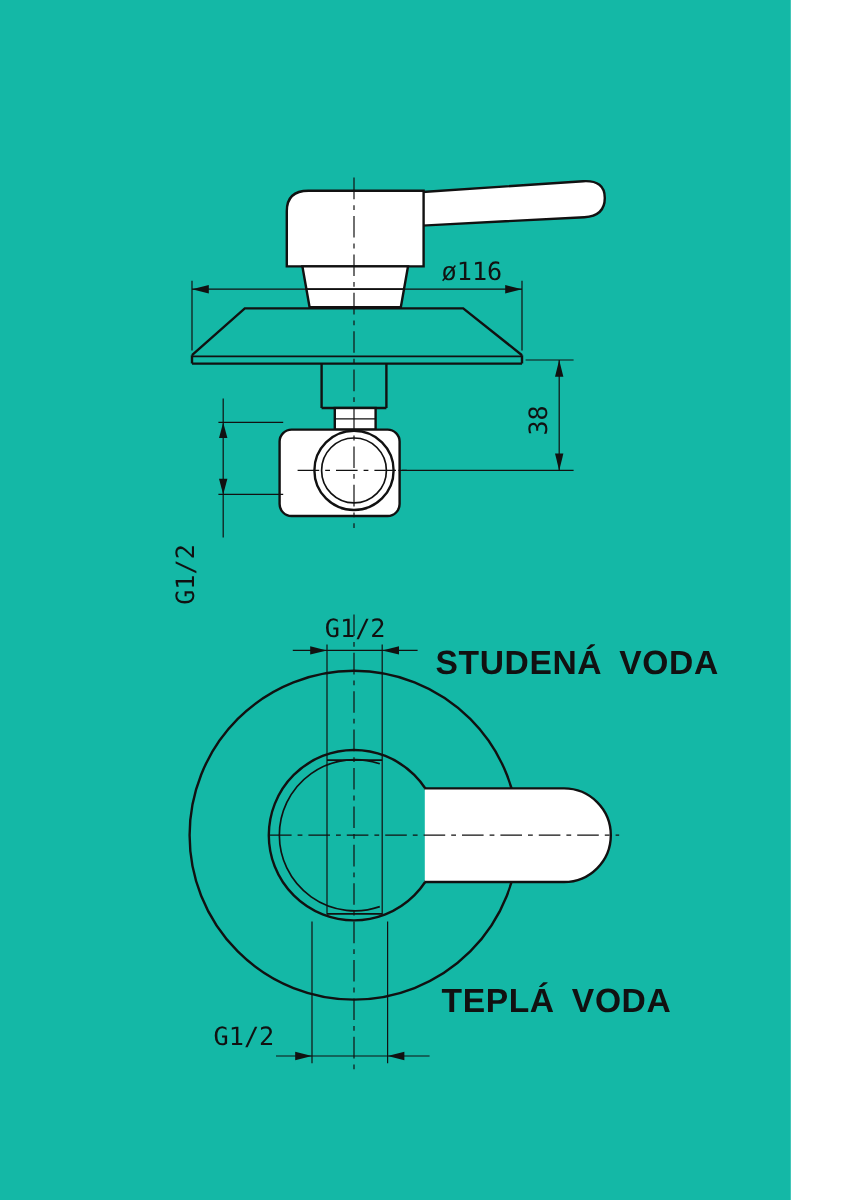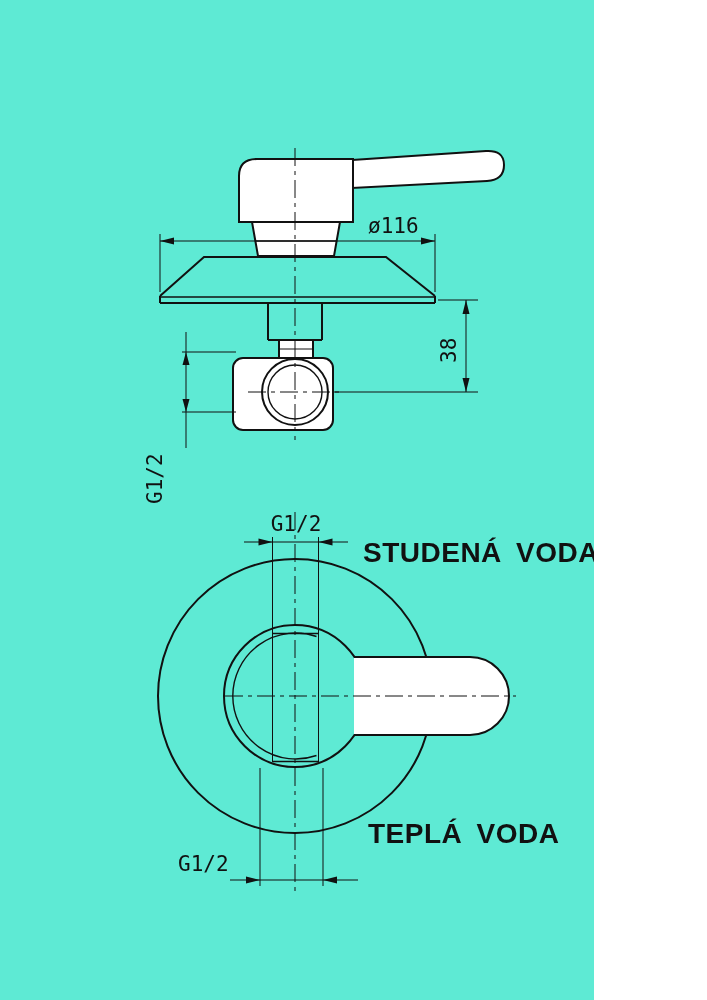--- a/index.html
+++ b/index.html
@@ -1,20 +1,20 @@
 <!DOCTYPE html>
 <html><head>
 <meta charset="utf-8">
 <style>
   html, body { margin: 0; padding: 0; background: #ffffff; }
   .canvas {
     position: relative;
-    width: 594px;
+    width: 659px;
     height: 1000px;
-    background: #5eead4;
+    background: #14b8a6;
     overflow: hidden;
   }
   svg { display: block; }
   .outline  { stroke: #111111; stroke-width: 2;   fill: none; }
   .outline-f{ stroke: #111111; stroke-width: 2;   fill: #ffffff; }
   .medium   { stroke: #111111; stroke-width: 1.4; fill: none; }
   .thin     { stroke: #111111; stroke-width: 1;   fill: none; }
   .dashdot  { stroke: #111111; stroke-width: 1;   fill: none; stroke-dasharray: 18 5 4 5; }
   .arrow    { fill: #111111; stroke: none; }
   .dimtext {

